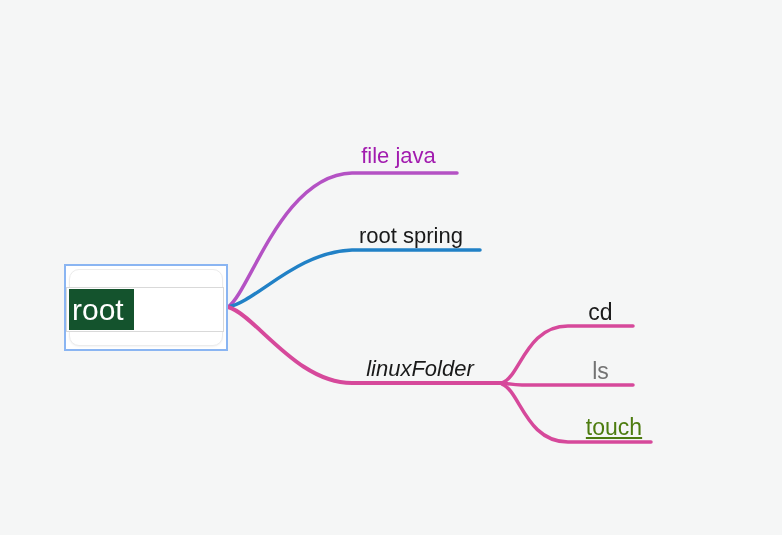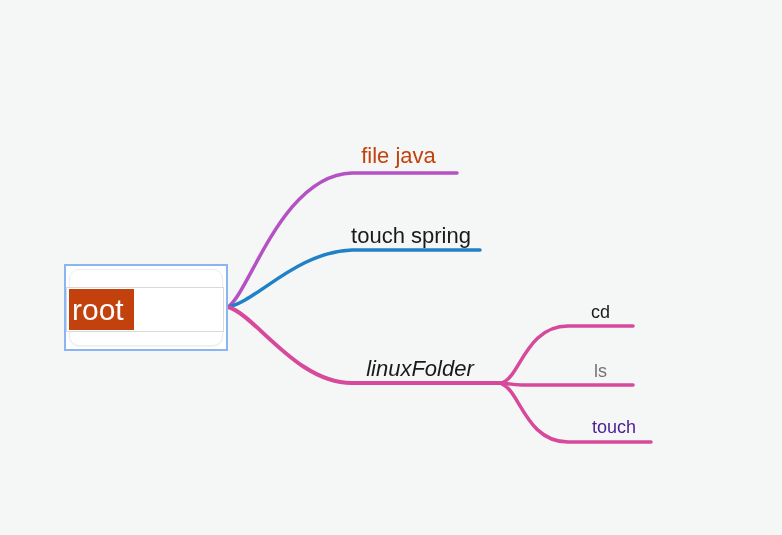--- a/index.html
+++ b/index.html
@@ -15,21 +15,21 @@
     pointer-events: none;
   }
   .label {
     position: absolute;
     text-align: center;
     color: #1a1a1a;
     cursor: default;
     white-space: nowrap;
   }
   .branch-label { font-size: 22px; line-height: 27px; }
-  .child-label  { font-size: 18px; line-height: 22px; }
+  .child-label  { font-size: 23px; line-height: 22px; }
 
   
   .root-node {
     position: absolute;
     left: 64px; top: 264px;
     width: 164px; height: 87px;
     box-sizing: border-box;
     border: 2px solid #8ab5f2;
     background: #ffffff;
   }
@@ -69,27 +69,27 @@
   <path d="M228,307 C256,302 296,252 352,250 H480" fill="none" stroke-width="3.5" stroke-linecap="round" stroke="#2181c6"></path>
   <path d="M228,307 C256,315 296,383 352,383 H502" fill="none" stroke-width="4" stroke-linecap="round" stroke="#d6499b"></path>
   <path d="M502,383 C520,377 526,326 568,326 H633" fill="none" stroke-width="3.5" stroke-linecap="round" stroke="#d6499b"></path>
   <path d="M502,383 C510,384 514,385 522,385 H633" fill="none" stroke-width="3.5" stroke-linecap="round" stroke="#d6499b"></path>
   <path d="M502,384 C520,391 526,442 568,442 H651" fill="none" stroke-width="3.5" stroke-linecap="round" stroke="#d6499b"></path>
 </svg>
 
 <div class="root-node" style="border-color: rgb(138, 181, 242);">
   <div class="root-card"></div>
   <div class="root-input">
-    <span class="root-selection" style="background-color: #c2410c; color: rgb(255, 255, 255);">root</span>
+    <span class="root-selection" style="background-color: #14532d; color: rgb(255, 255, 255);">root</span>
   </div>
 </div>
 
-<div class="label branch-label" style="left: 340px; top: 142px; width: 117px; color: #c2410c;">file java</div>
+<div class="label branch-label" style="left: 340px; top: 142px; width: 117px; color: #a21caf;">file java</div>
 
-<div class="label branch-label" style="left: 342px; top: 222px; width: 138px; color: rgb(26, 26, 26);">touch spring</div>
+<div class="label branch-label" style="left: 342px; top: 222px; width: 138px; color: rgb(26, 26, 26);">root spring</div>
 
 <div class="label branch-label" style="left: 345px; top: 355px; width: 150px; color: rgb(26, 26, 26); font-style: italic;">linuxFolder</div>
 
 <div class="label child-label" style="left: 568px; top: 301px; width: 65px; color: rgb(26, 26, 26);">cd</div>
 
 <div class="label child-label" style="left: 568px; top: 360px; width: 65px; color: #737373;">ls</div>
 
-<div class="label child-label" style="left: 576px; top: 416px; width: 76px; color: #4c1d95;">touch</div>
+<div class="label child-label" style="left: 576px; top: 416px; width: 76px; color: #4d7c0f; text-decoration: underline;">touch</div>
 
 </body></html>

